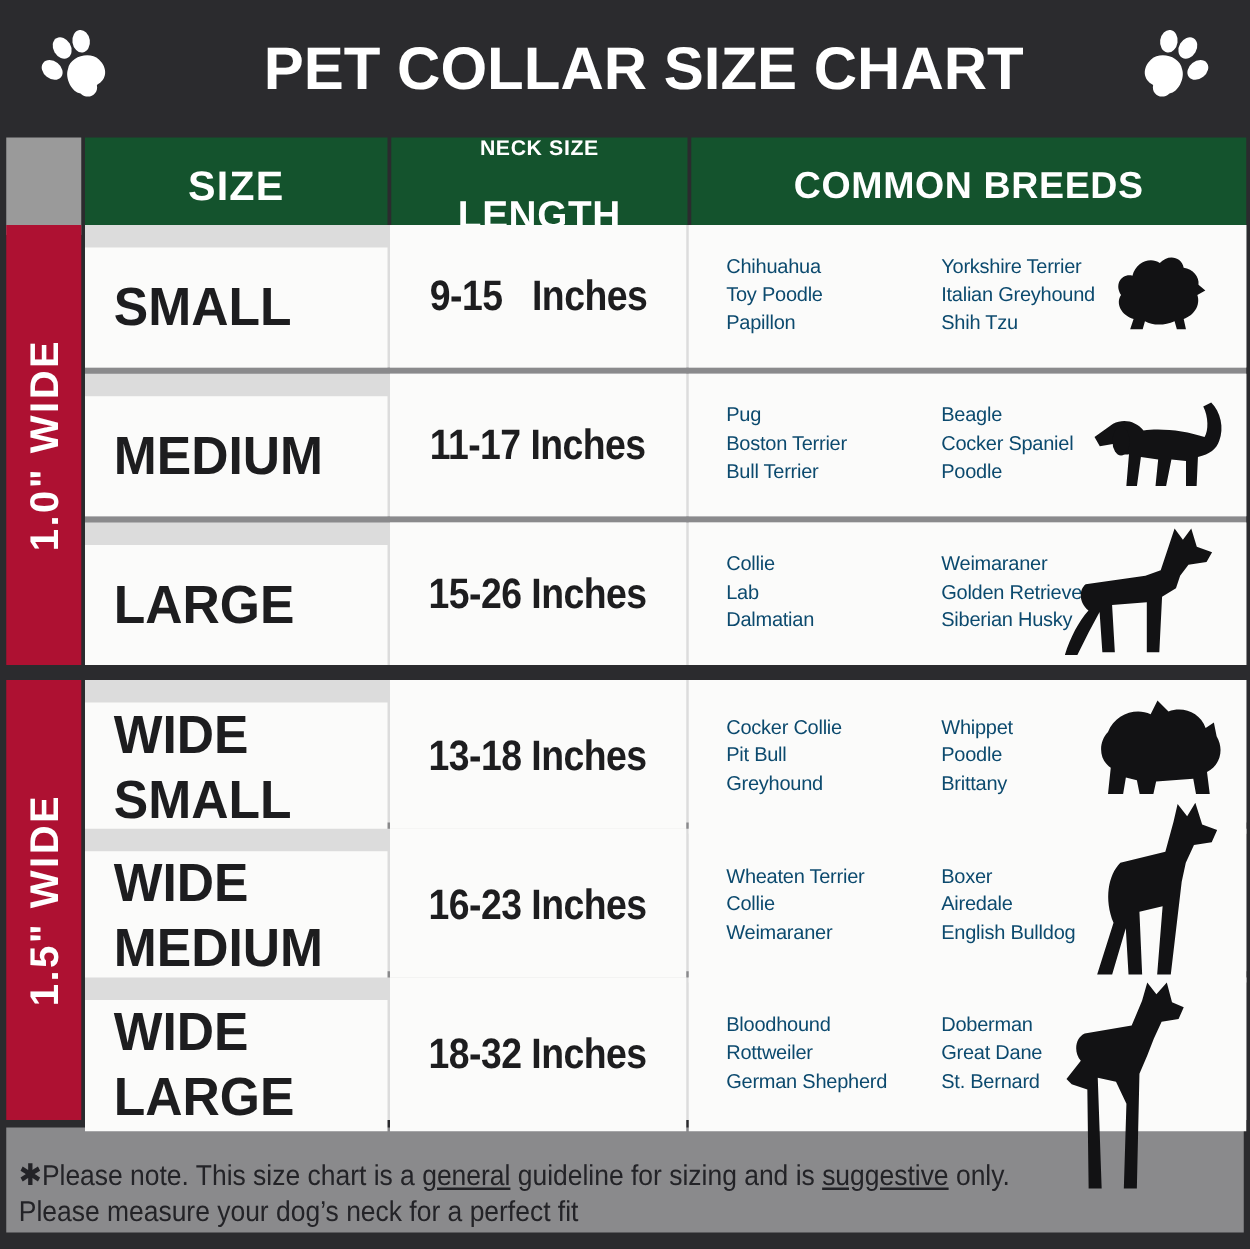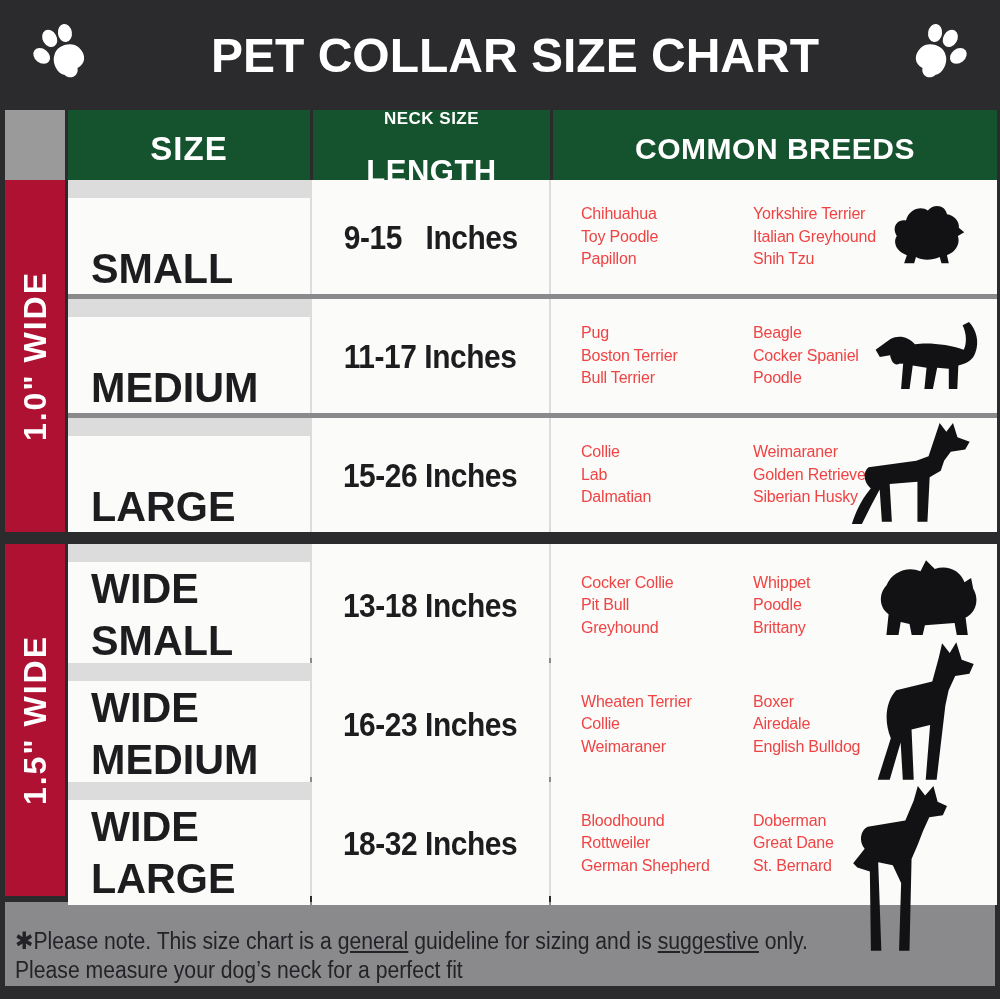--- a/index.html
+++ b/index.html
@@ -28,25 +28,25 @@
 
   .section{display:grid;grid-template-columns:60px 1fr;column-gap:3px;position:relative;z-index:2;}
   .s1{margin-top:4px;}
   .s2{margin-top:12px;}
   .vbar{background:#ae1132;display:flex;align-items:center;justify-content:center;}
   .vlabel{color:#fff;font-weight:bold;font-size:32px;letter-spacing:2px;
           writing-mode:vertical-rl;transform:rotate(180deg);white-space:nowrap;}
   .rows{display:flex;flex-direction:column;gap:5px;background:#8a8a8c;}
   .row{display:grid;grid-template-columns:242px 237px 1fr;column-gap:2px;background:#dcdcdc;height:114px;}
   .cell{background:#fbfbfa;}
-  .csize{display:flex;align-items:flex-end;padding-left:23px;color:#1d1d1f;margin-top:18px;}
+  .csize{display:flex;align-items:center;padding-left:23px;color:#1d1d1f;margin-top:18px;}
   .csize span{font-size:43px;font-weight:bold;line-height:1.22;transform-origin:left center;transform:scaleX(0.96);}
   .clength{display:flex;align-items:center;justify-content:center;color:#1d1d1f;}
   .clength span{font-size:34px;font-weight:bold;white-space:pre;letter-spacing:-0.5px;transform:scaleX(0.88);}
-  .cbreeds{position:relative;display:flex;align-items:center;color:#ef4444;overflow:visible;}
+  .cbreeds{position:relative;display:flex;align-items:center;color:#0c4a6e;overflow:visible;}
   .bcol{display:flex;flex-direction:column;font-size:16px;line-height:1.4;letter-spacing:-0.2px;}
   .bcol1{margin-left:30px;width:172px;flex:0 0 auto;}
   .bcol2{width:148px;flex:0 0 auto;}
   .dog{position:absolute;fill:#121214;}
   .dog1{width:82px;height:76px;right:30px;top:18px;}
   .dog2{width:122px;height:86px;right:10px;top:14px;transform:scaleX(-1);}
   .dog3{width:150px;height:112px;right:4px;top:0px;}
   .dog4{width:110px;height:98px;right:16px;top:8px;}
   .dog5{width:120px;height:146px;right:8px;top:-24px;}
   .dog6{width:158px;height:172px;right:8px;top:2px;}

